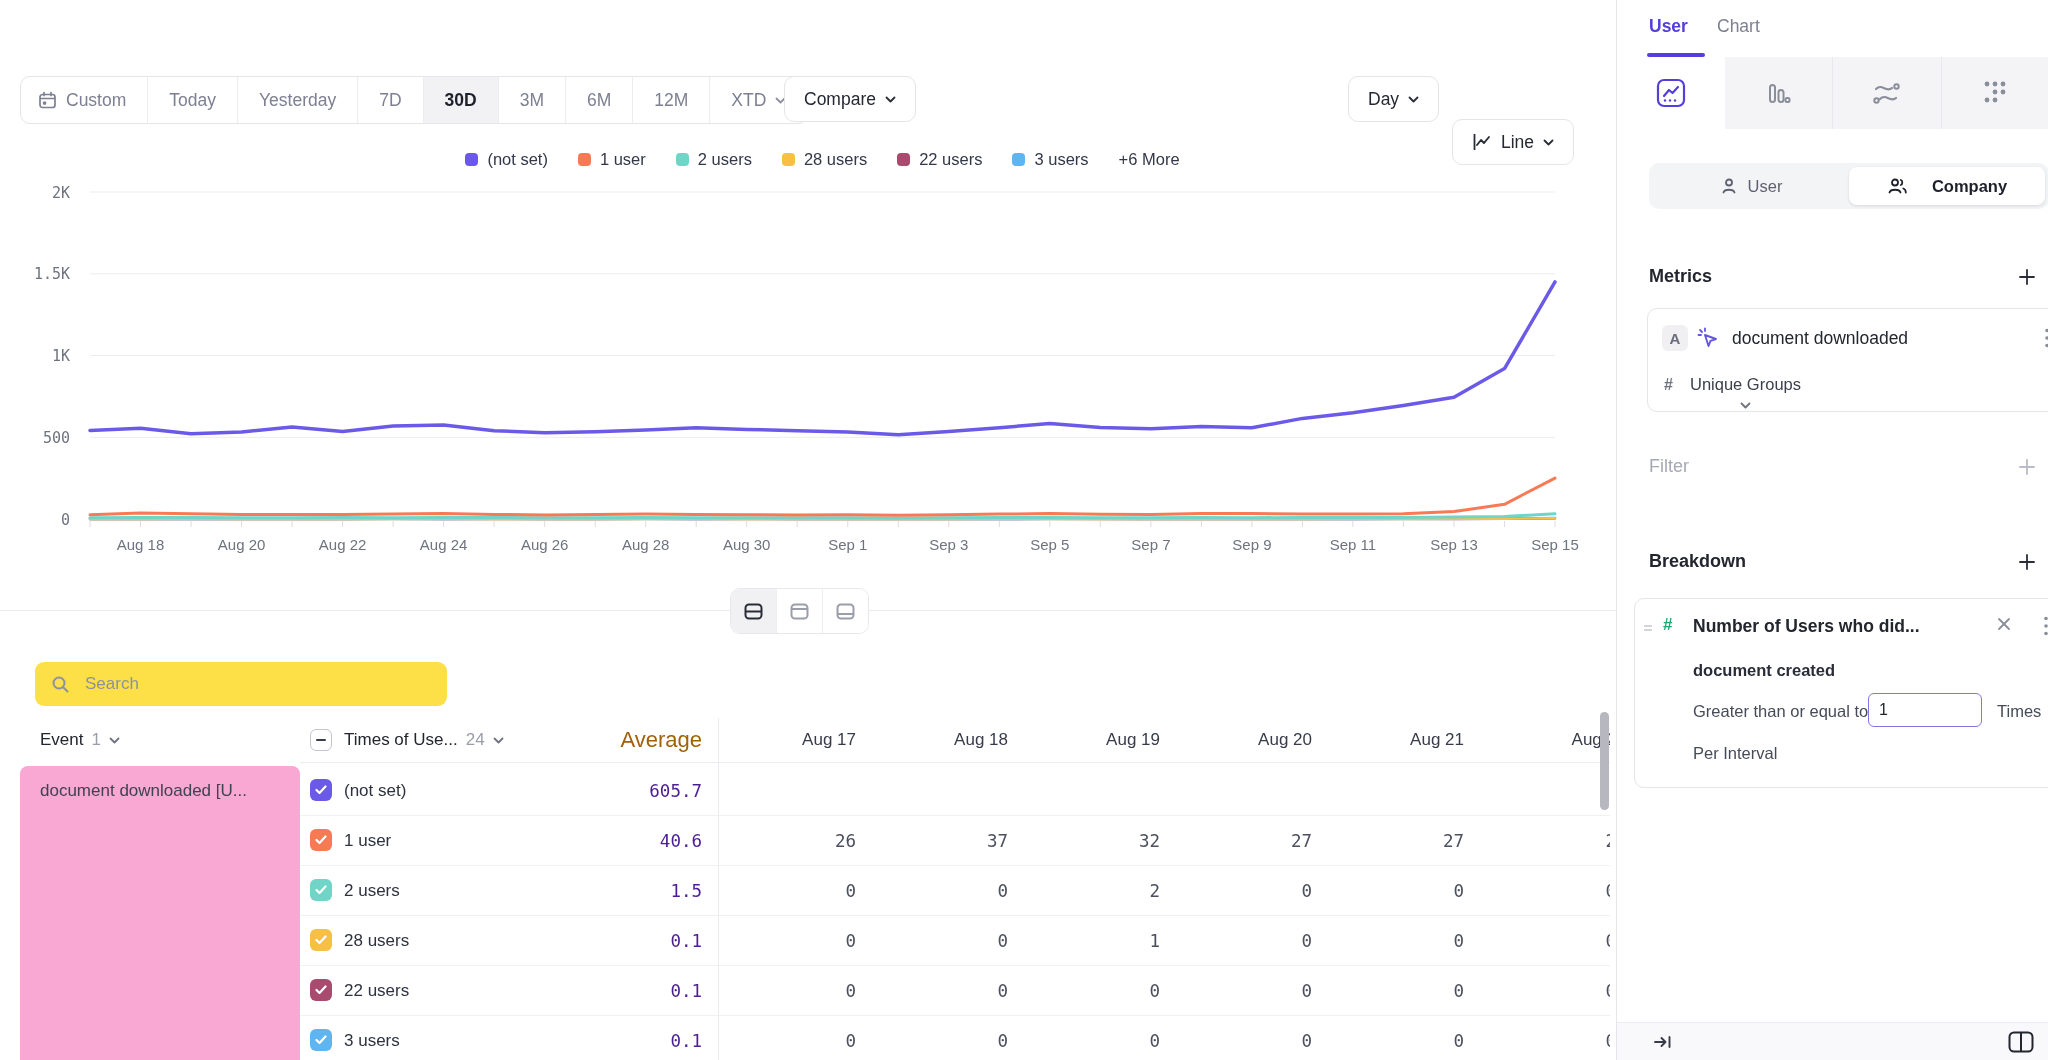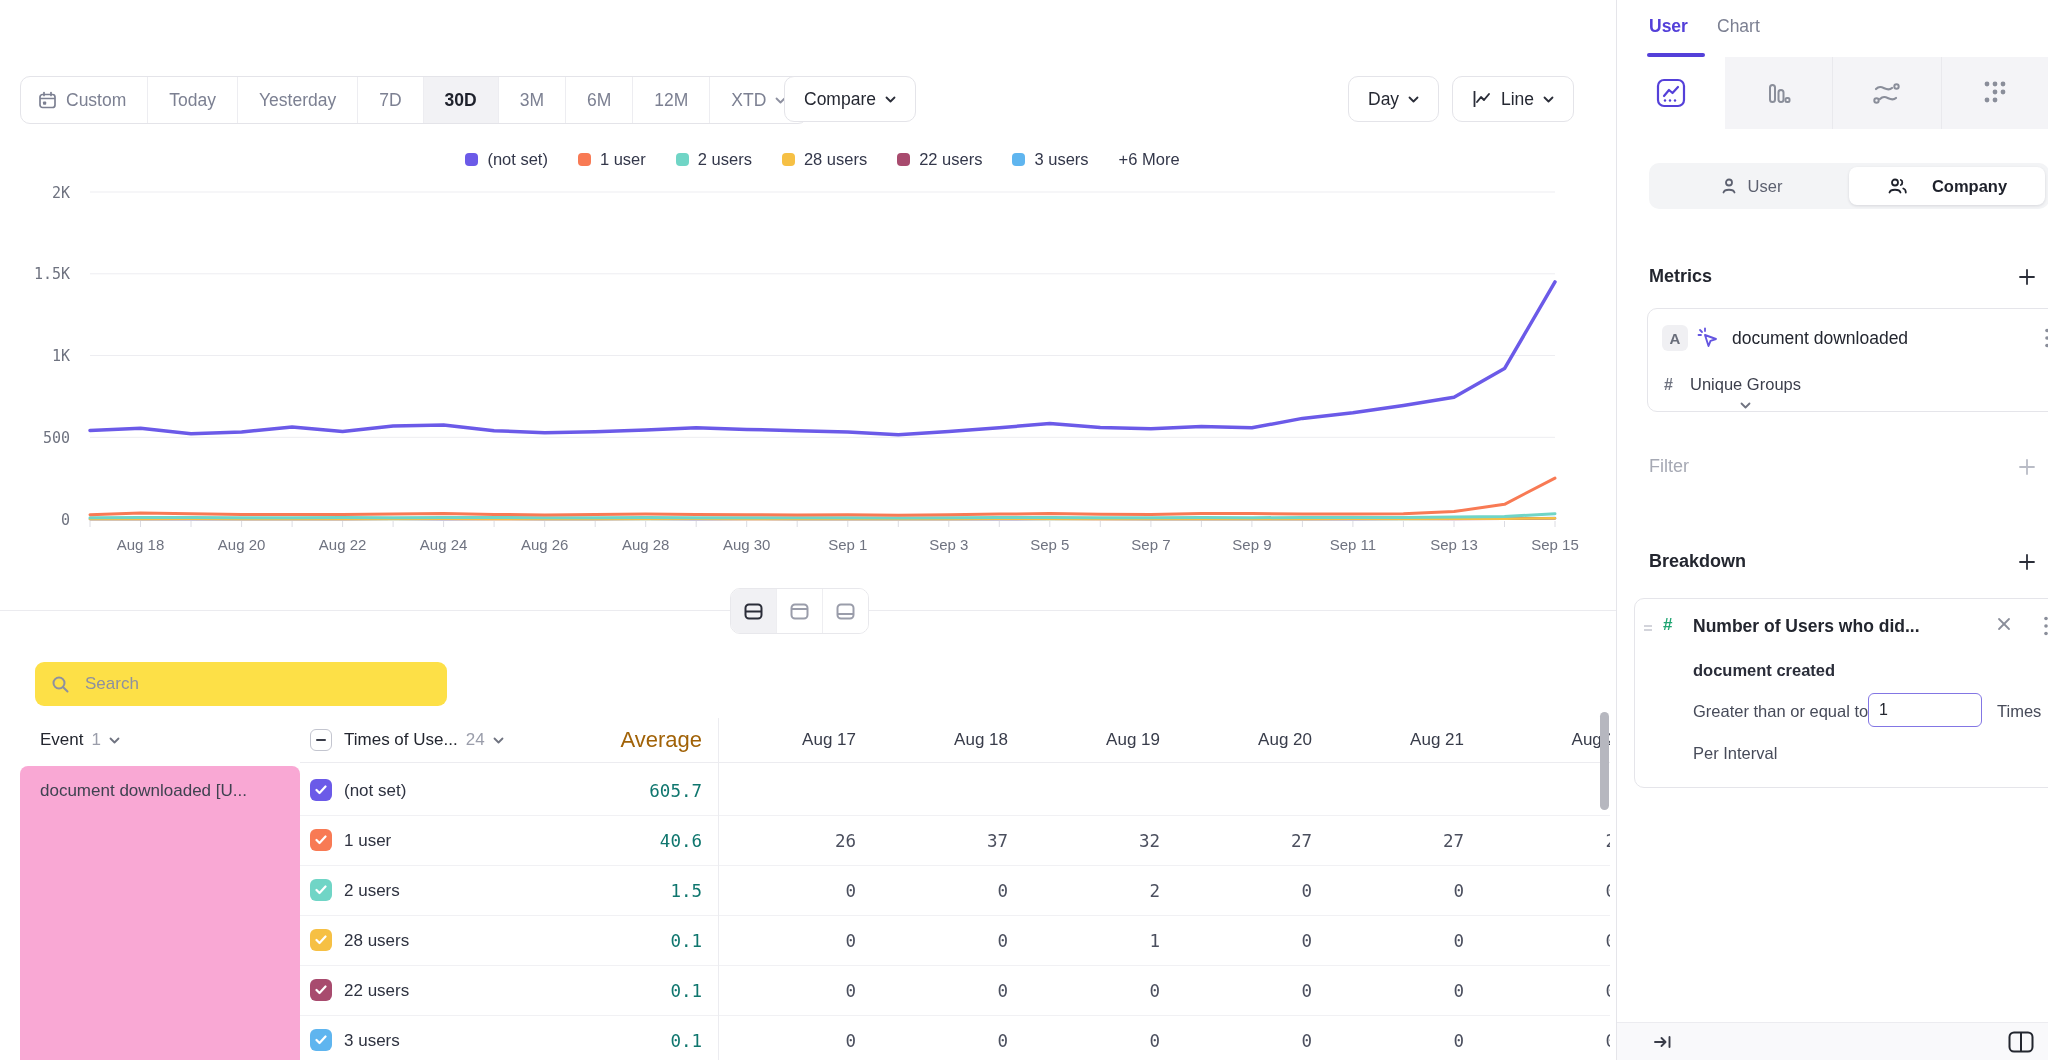--- a/index.html
+++ b/index.html
@@ -62,21 +62,21 @@
   .dcell{flex:0 0 152px;width:152px;box-sizing:border-box;padding-right:14px;display:flex;
     align-items:center;justify-content:flex-end;font-size:17.5px;color:#4b4f5e;}
   .thead .dcell{font-family:"Liberation Sans",sans-serif;font-size:17px;font-weight:500;color:#383c4a;}
   #rows{left:300px;top:766px;width:1310px;}
   .trow{position:relative;height:49px;border-bottom:1px solid #f1f1f4;}
   .cb{position:absolute;left:10px;top:13px;width:22px;height:22px;border-radius:6px;
     display:flex;align-items:center;justify-content:center;cursor:pointer;}
   .row-label{position:absolute;left:44px;top:0;height:100%;display:flex;align-items:center;
     font-size:17px;color:#2e3240;}
   .avg{position:absolute;left:240px;width:162px;top:0;height:100%;display:flex;
-    align-items:center;justify-content:flex-end;font-size:17.5px;color:#0f766e;text-align:right;}
+    align-items:center;justify-content:flex-end;font-size:17.5px;color:#4c1d95;text-align:right;}
   .event-col{left:20px;top:766px;width:280px;height:294px;background:#f9a8d4;
     border-radius:8px 8px 0 0;box-sizing:border-box;padding:15px 20px;font-size:17px;
     color:#3f4250;white-space:nowrap;overflow:hidden;cursor:pointer;}
   .vdivider{left:718px;top:718px;width:1px;height:342px;background:#ececf0;}
   .scroll-pill{left:1600px;top:712px;width:9px;height:98px;background:#b6b7bf;border-radius:5px;cursor:pointer;}
 
   
   #panel{position:absolute;left:1616px;top:0;width:432px;height:1060px;background:#fff;
     border-left:1px solid #e5e5ea;box-sizing:border-box;}
   .ptabs{position:absolute;left:0;top:0;width:100%;height:57px;border-bottom:1px solid #ececf0;}
@@ -179,21 +179,21 @@
       </svg>
   </button>
 
   <button class="tb-btn abs" style="left:1348px;">
     <span>Day</span>
     <svg width="11" height="7" viewBox="0 0 11 7">
         <polyline points="1.5,1.5 5.5,5.5 9.5,1.5" fill="none" stroke="#2a2d38" stroke-width="1.8" stroke-linecap="round" stroke-linejoin="round"></polyline>
       </svg>
   </button>
 
-  <button class="tb-btn abs" style="left:1452px;">
+  <button class="tb-btn abs" style="left:1452px;margin-top:43px;">
     <svg width="20" height="18" viewBox="0 0 20 18">
         <line x1="2.5" y1="1" x2="2.5" y2="17" stroke="#2a2d38" stroke-width="1.8"></line>
         <polyline points="5,12 9,7 12,10 17,4" fill="none" stroke="#2a2d38" stroke-width="1.9" stroke-linecap="round" stroke-linejoin="round"></polyline>
       </svg>
     <span>Line</span>
     <svg width="11" height="7" viewBox="0 0 11 7">
         <polyline points="1.5,1.5 5.5,5.5 9.5,1.5" fill="none" stroke="#2a2d38" stroke-width="1.8" stroke-linecap="round" stroke-linejoin="round"></polyline>
       </svg>
   </button>
 

